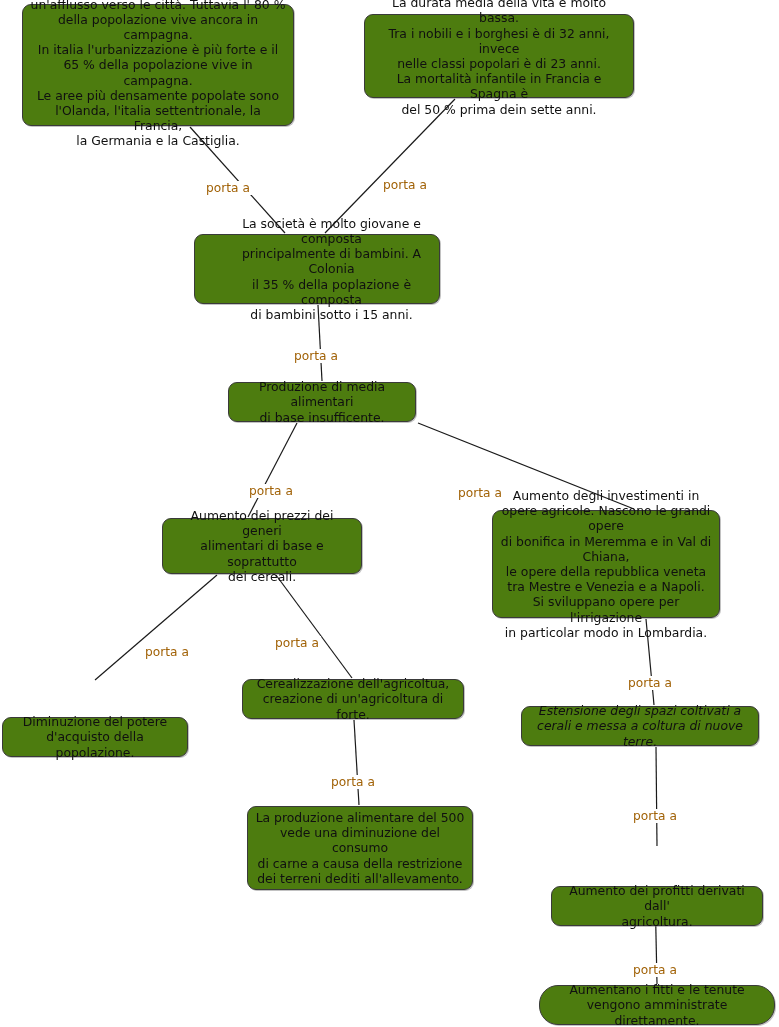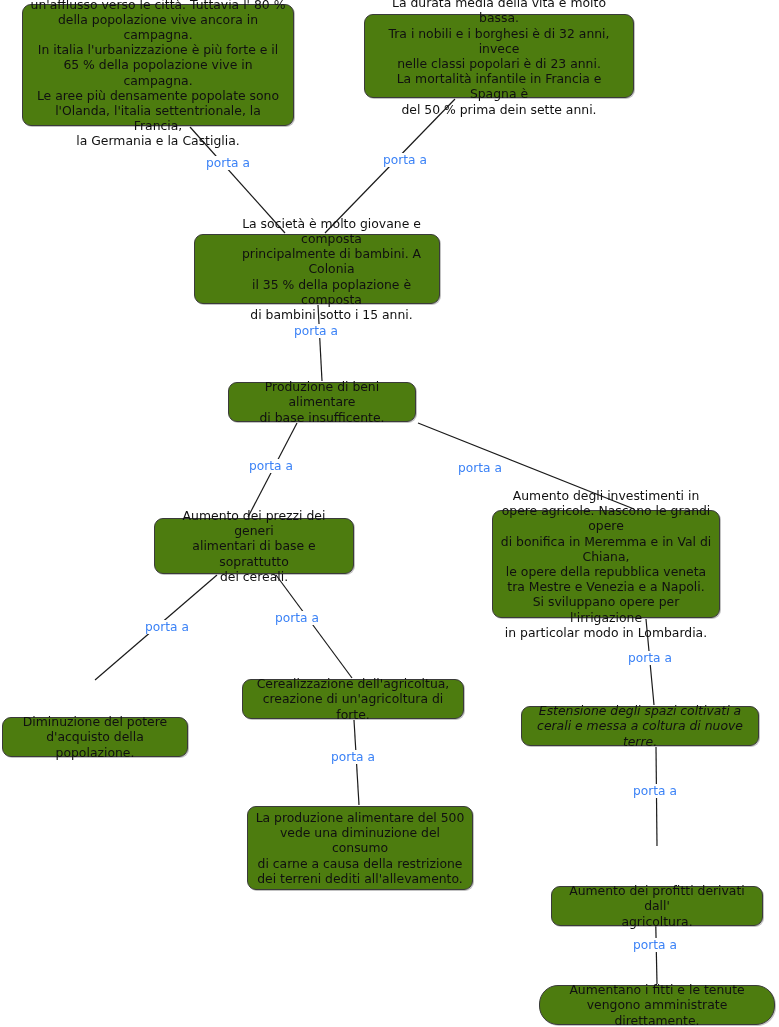--- a/index.html
+++ b/index.html
@@ -40,27 +40,28 @@
     display: flex;
     align-items: center;
     justify-content: center;
     padding: 4px 7px;
     white-space: pre-line;
     box-shadow: 1px 1px 0 rgba(120,120,120,0.45);
   }
   .edge-label {
     position: absolute;
     background: #ffffff;
-    color: #3b82f6;
+    color: #a16207;
     font-size: 12.2px;
     line-height: 14px;
     font-family: "DejaVu Sans", sans-serif;
     padding: 0 2px;
     white-space: nowrap;
     transform: translate(-50%, -50%);
+    margin-top: 25px;
   }
 </style>
 </head>
 <body>
 
 <div id="map-canvas">
   <svg id="edge-layer" width="779" height="1027" viewBox="0 0 779 1027">
       <line x1="190" y1="127" x2="285" y2="233" stroke="#1a1a1a" stroke-width="1.2"></line>
       <line x1="455" y1="99" x2="325" y2="233" stroke="#1a1a1a" stroke-width="1.2"></line>
       <line x1="318" y1="305" x2="322" y2="381" stroke="#1a1a1a" stroke-width="1.2"></line>
@@ -84,23 +85,23 @@
 la Germania e la Castiglia.</div>
       <div class="node" style="left: 364px; top: 14px; width: 270px; height: 84px;">La durata media della vita è molto bassa.
 Tra i nobili e i borghesi è di 32 anni, invece
 nelle classi popolari è di 23 anni.
 La mortalità infantile in Francia e Spagna è
 del 50 % prima dein sette anni.</div>
       <div class="node" style="left: 194px; top: 234px; width: 246px; height: 70px; padding-left: 36px;">La società è molto giovane e composta
 principalmente di bambini. A Colonia
 il 35 % della poplazione è composta
 di bambini sotto i 15 anni.</div>
-      <div class="node" style="left: 228px; top: 382px; width: 188px; height: 40px;">Produzione di beni alimentare
+      <div class="node" style="left: 228px; top: 382px; width: 188px; height: 40px;">Produzione di media alimentari
 di base insufficente.</div>
-      <div class="node" style="left: 154px; top: 518px; width: 200px; height: 56px;">Aumento dei prezzi dei generi
+      <div class="node" style="left: 162px; top: 518px; width: 200px; height: 56px;">Aumento dei prezzi dei generi
 alimentari di base e soprattutto
 dei cereali.</div>
       <div class="node" style="left: 492px; top: 510px; width: 228px; height: 108px;">Aumento degli investimenti in
 opere agricole. Nascono le grandi opere
 di bonifica in Meremma e in Val di Chiana,
 le opere della repubblica veneta
 tra Mestre e Venezia e a Napoli.
 Si sviluppano opere per l'irrigazione
 in particolar modo in Lombardia.</div>
       <div class="node" style="left: 2px; top: 681px; width: 186px; height: 40px; margin-top: 36px;">Diminuzione del potere

